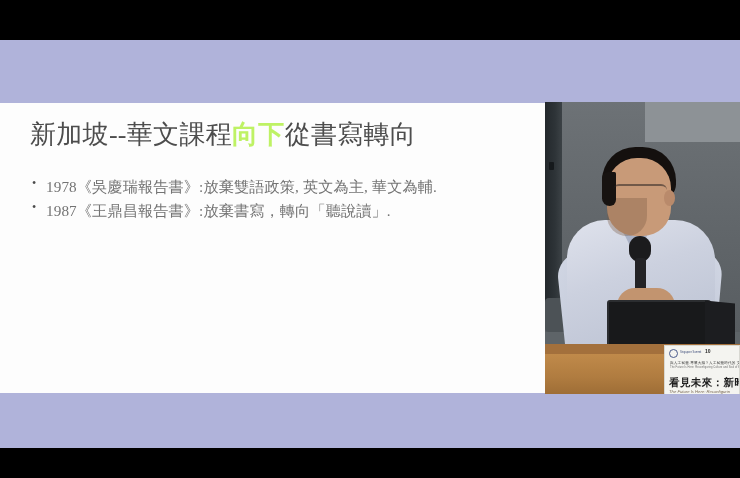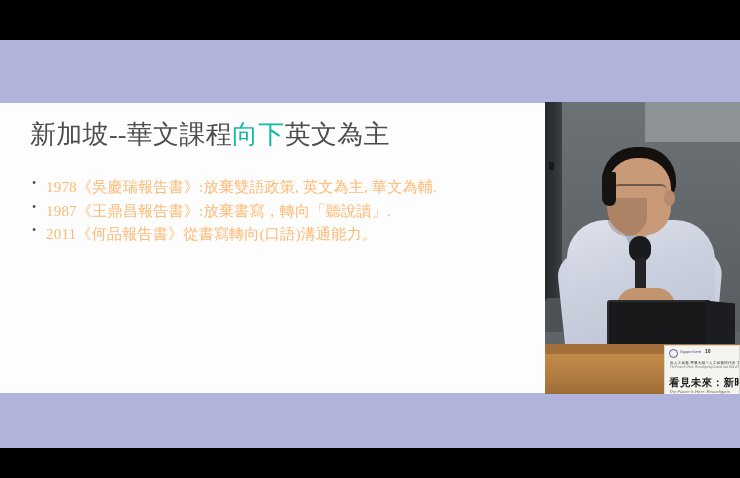--- a/index.html
+++ b/index.html
@@ -45,36 +45,36 @@
   .slide-title {
     position:absolute;
     left:30px; top:118px;
     width:500px;
     font-size:26px;
     line-height:1.3;
     color:#4d4d4d;
     letter-spacing:0.3px;
     white-space:nowrap;
   }
-  .slide-title .accent { color:#14b8a6; }
+  .slide-title .accent { color:#bef264;font-weight:bold; }
 
   
   .bullet-list {
     position:absolute;
     left:30px; top:176px;
     width:495px;
     list-style:none;
   }
   .bullet-item {
     position:relative;
     padding-left:16px;
     margin-bottom:2px;
     font-size:15.2px;
     line-height:1.42;
-    color:#fdba74;
+    color:#737373;
     letter-spacing:0.1px;
   }
   .bullet-item::before {
     content:"\2022";
     position:absolute;
     left:2px; top:-1px;
     font-size:12px;
     color:#4a4a4a;
   }
 
@@ -281,27 +281,26 @@
 
 <div class="viewport">
 
   <div class="letterbox-top"></div>
 
   <div class="slide-frame"></div>
 
   <div class="slide-canvas"></div>
 
   <div class="slide-title">
-    <span>新加坡--華文課程</span><span class="accent">向下</span><span>英文為主</span>
+    <span>新加坡--華文課程</span><span class="accent">向下</span><span>從書寫轉向</span>
   </div>
 
   <ul class="bullet-list">
     <li class="bullet-item">1978《吳慶瑞報告書》:放棄雙語政策, 英文為主, 華文為輔.</li>
     <li class="bullet-item">1987《王鼎昌報告書》:放棄書寫，轉向「聽說讀」.</li>
-    <li class="bullet-item">2011《何品報告書》從書寫轉向(口語)溝通能力。</li>
   </ul>
 
   <div class="photo-inset">
     <div class="wall"></div>
     <div class="wall-panel"></div>
     <div class="door-frame">
       <div class="door-knob"></div>
     </div>
     <div class="chair"></div>
     <div class="chair2"></div>

